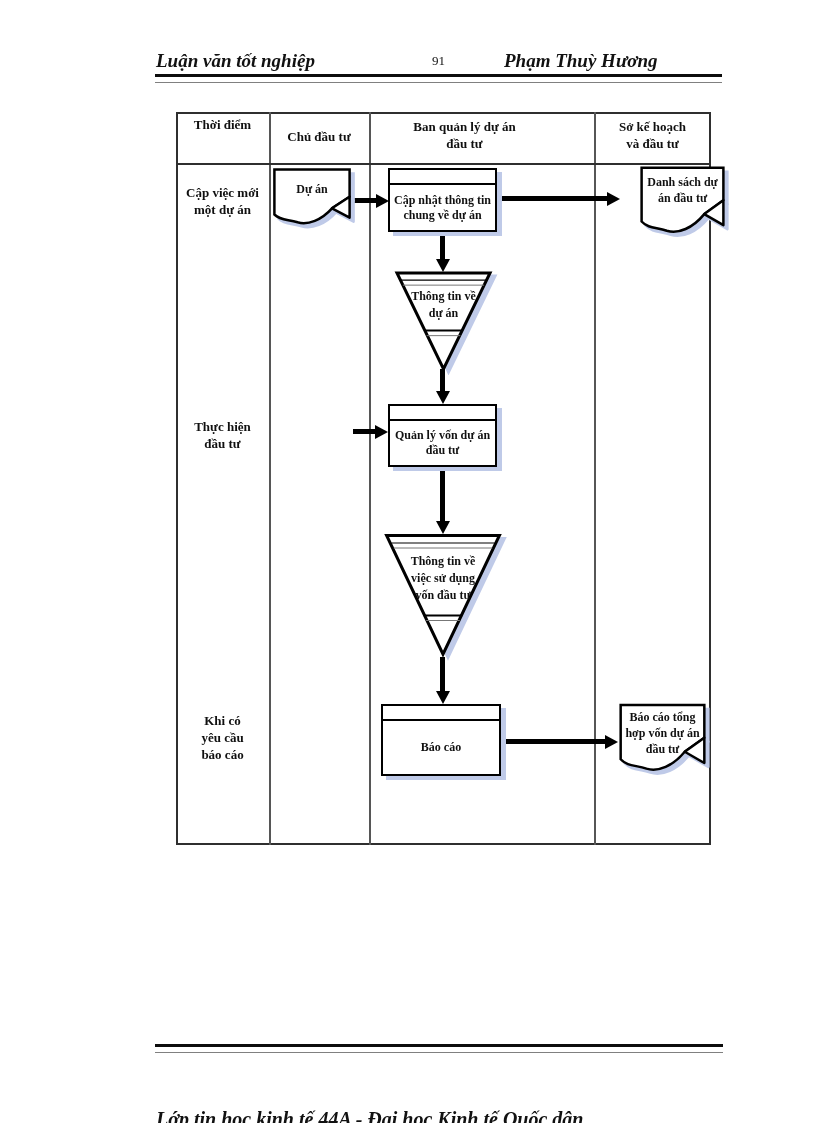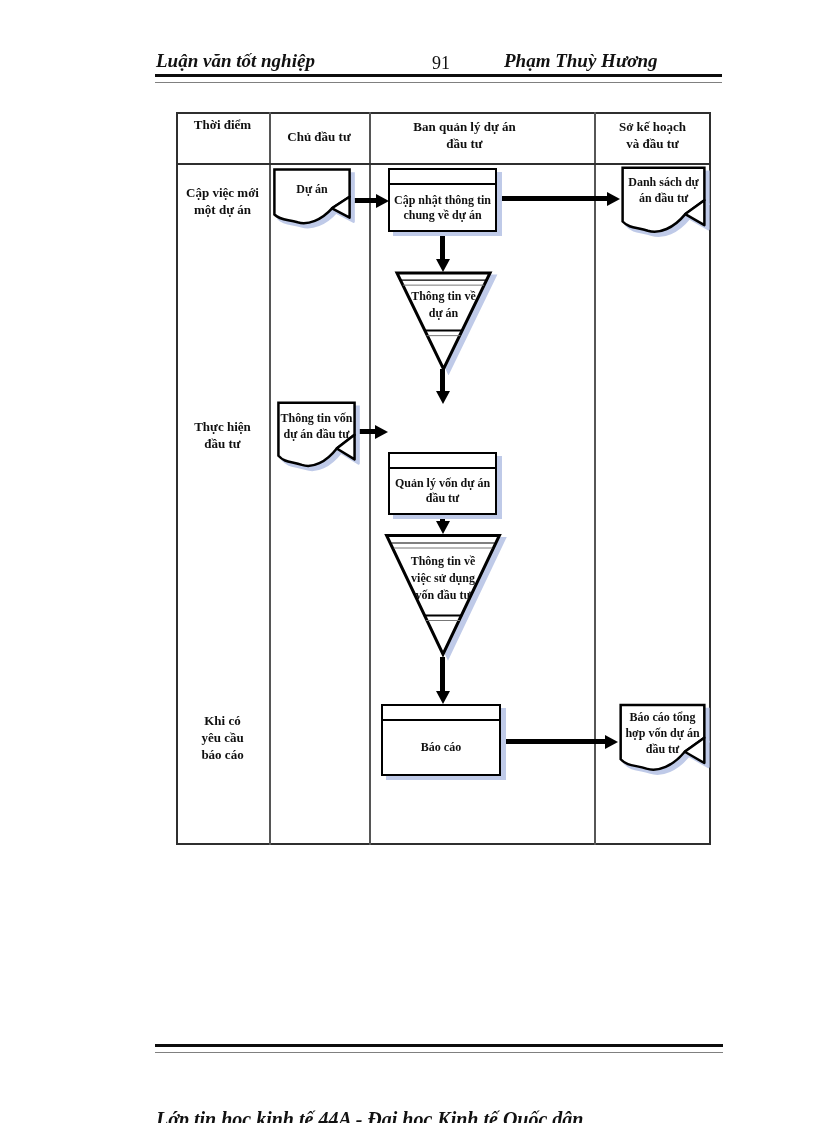--- a/index.html
+++ b/index.html
@@ -1,21 +1,21 @@
 <!DOCTYPE html>
 <html style="--shadow: #bfcae8;"><head>
 <meta charset="utf-8">
 <style>
   html,body{margin:0;padding:0;background:#ffffff;}
   .page{position:relative;width:816px;height:1123px;background:#fff;overflow:hidden;
         font-family:"Liberation Serif","DejaVu Serif",serif;color:#111;}
 
   
   .hdr-title,.hdr-author{position:absolute;font-size:19px;font-weight:bold;font-style:italic;white-space:nowrap;}
-  .hdr-page{position:absolute;font-size:18px;}
+  .hdr-page{position:absolute;font-size:13px;}
   .ftr-text{position:absolute;font-size:20px;font-weight:bold;font-style:italic;white-space:nowrap;}
   .rule{position:absolute;height:5px;border-top:3px solid #0d0d0d;border-bottom:1px solid #808080;}
 
   
   .tframe{position:absolute;left:176px;top:112px;width:535px;height:733px;border:2px solid #2f2f2f;box-sizing:border-box;}
   .vline{position:absolute;top:112px;height:733px;width:2px;background:#565656;}
   .hsep{position:absolute;left:176px;top:163px;width:535px;height:2px;background:#2f2f2f;}
   .cell-label{position:absolute;text-align:center;font-weight:bold;font-size:13px;line-height:17px;color:#101010;}
 
   
@@ -115,21 +115,21 @@
   </div>
 
   <div class="proc" style="left:388px;top:168px;width:109px;height:64px;">
     <div class="band"></div>
     <div class="pbody">
       <div>Cập nhật thông tin</div>
       <div>chung về dự án</div>
     </div>
   </div>
 
-  <div class="doc" style="left:620px;top:166px;width:87px;height:74px;">
+  <div class="doc" style="left:639px;top:166px;width:87px;height:74px;">
     <svg viewBox="0 0 100 80" preserveAspectRatio="none">
       <path d="M3 2 L97 2 L97 37 L75 52 C62 67 45 74 32 70 C20 66 11 68 3 60 Z" fill="#fff" stroke="#000" stroke-width="2.5" vector-effect="non-scaling-stroke"></path>
       <path d="M97 37 L75 52 L97 64 Z" fill="#fff" stroke="#000" stroke-width="2.5" stroke-linejoin="round" vector-effect="non-scaling-stroke"></path>
     </svg>
     <div class="lbl" style="padding-top:8px;">
       <div>Danh sách dự</div>
       <div>án đầu tư</div>
     </div>
   </div>
 
@@ -140,32 +140,22 @@
       <line x1="9" y1="14" x2="91" y2="14" stroke="#777" stroke-width="1" vector-effect="non-scaling-stroke"></line>
       <line x1="31" y1="59" x2="69" y2="59" stroke="#000" stroke-width="2" vector-effect="non-scaling-stroke"></line>
       <line x1="33" y1="64" x2="67" y2="64" stroke="#777" stroke-width="1" vector-effect="non-scaling-stroke"></line>
     </svg>
     <div class="lbl" style="top:17px;">
       <div>Thông tin về</div>
       <div>dự án</div>
     </div>
   </div>
 
-  <div class="doc" style="left:276px;top:401px;width:81px;height:73px;">
-    <svg viewBox="0 0 100 80" preserveAspectRatio="none">
-      <path d="M3 2 L97 2 L97 37 L75 52 C62 67 45 74 32 70 C20 66 11 68 3 60 Z" fill="#fff" stroke="#000" stroke-width="2.5" vector-effect="non-scaling-stroke"></path>
-      <path d="M97 37 L75 52 L97 64 Z" fill="#fff" stroke="#000" stroke-width="2.5" stroke-linejoin="round" vector-effect="non-scaling-stroke"></path>
-    </svg>
-    <div class="lbl" style="padding-top:9px;">
-      <div>Thông tin vốn</div>
-      <div>dự án đầu tư</div>
-    </div>
-  </div>
 
-  <div class="proc" style="left:388px;top:404px;width:109px;height:63px;margin-top:48px;">
+  <div class="proc" style="left:388px;top:404px;width:109px;height:63px;">
     <div class="band"></div>
     <div class="pbody">
       <div>Quản lý vốn dự án</div>
       <div>đầu tư</div>
     </div>
   </div>
 
   <div class="tri" style="left:383px;top:533px;width:120px;height:125px;">
     <svg viewBox="0 0 100 100" preserveAspectRatio="none">
       <polygon points="3,2 97,2 50,97" fill="#fff" stroke="#000" stroke-width="3" vector-effect="non-scaling-stroke"></polygon>

